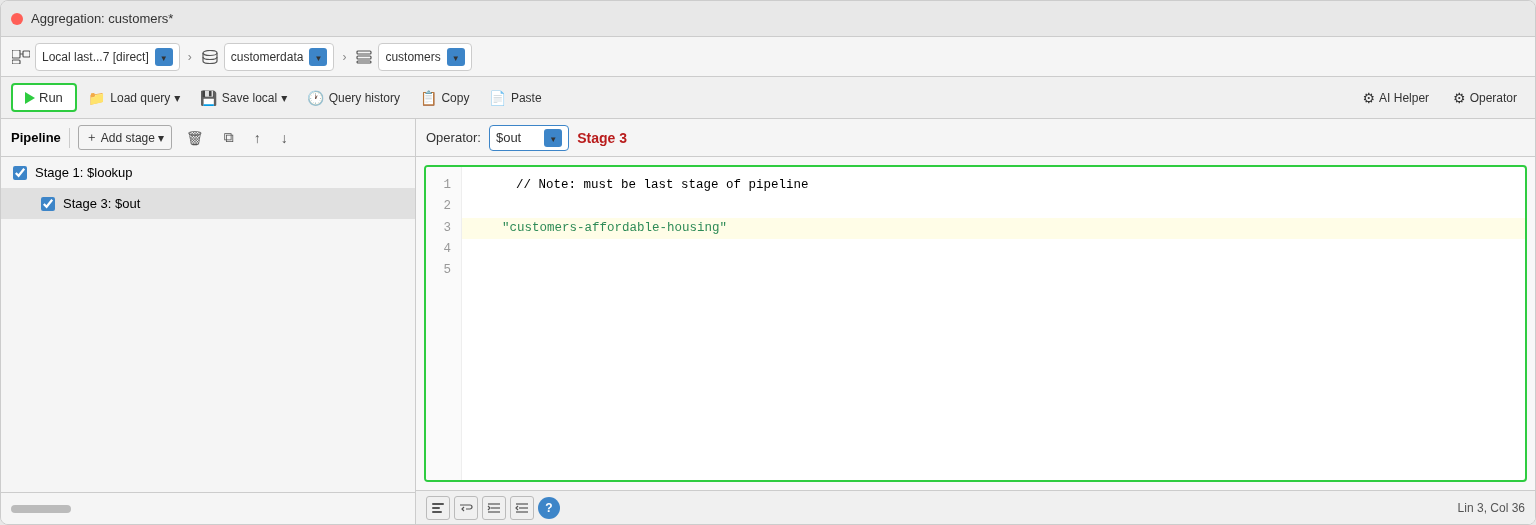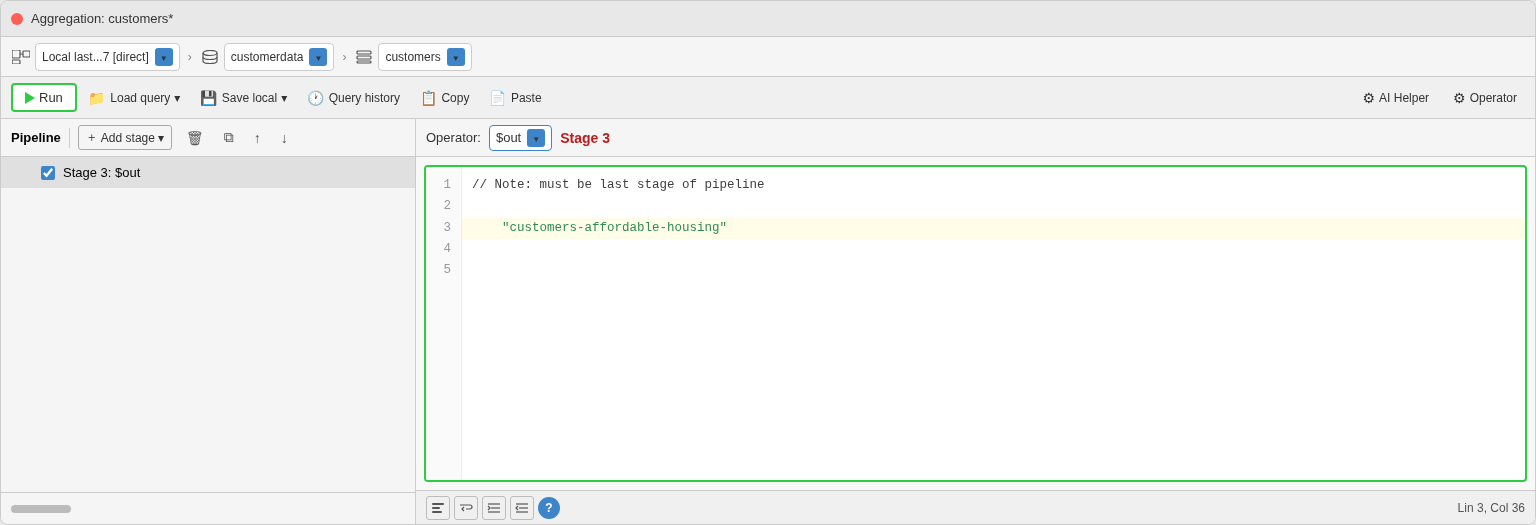--- a/index.html
+++ b/index.html
@@ -201,21 +201,21 @@
       height: 38px;
       background: #f5f5f5;
     }
     .operator-label { font-size: 13px; color: #333; font-weight: 500; }
     .operator-select {
       display: flex; align-items: center;
       background: white;
       border: 1px solid #3d85c8;
       border-radius: 4px;
       padding: 2px 6px;
-      gap: 6px;
+      gap: 23px;
       height: 26px;
       cursor: pointer;
       justify-content: space-between;
     }
     .operator-select span { font-size: 13px; color: #333; }
     .op-arrow {
       width: 18px; height: 18px;
       background: #3d85c8;
       border-radius: 3px;
       display: flex; align-items: center; justify-content: center;
@@ -247,21 +247,21 @@
       border-right: 1px solid #eee;
       min-width: 36px;
       user-select: none;
     }
     .code-content {
       flex: 1;
       padding: 8px 10px;
       line-height: 1.7;
       white-space: pre;
     }
-    .code-comment { color: #404040; }
+    .code-comment { color: #000000; margin-left: 44px; }
     .code-string { color: #2e8b57; font-weight: 500; }
     .code-highlight-line {
       background: #fffde7;
       display: block;
       margin: 0 -10px;
       padding: 0 10px;
     }
     .editor-footer {
       display: flex; align-items: center;
       padding: 4px 10px;
@@ -404,20 +404,24 @@
           <span>＋</span>
           <span>Add stage</span>
           <span>▾</span>
         </button>
         <button class="icon-btn">🗑</button>
         <button class="icon-btn">⧉</button>
         <button class="icon-btn">↑</button>
         <button class="icon-btn">↓</button>
       </div>
       <div class="stage-list">
+        <div class="stage-item">
+          <input type="checkbox" class="stage-checkbox" checked="" style="">
+          <span>Stage 1: $lookup</span>
+        </div>
         <div class="stage-item active">
           <input type="checkbox" class="stage-checkbox" checked="" style="">
           <span>Stage 3: $out</span>
         </div>
       </div>
       <div class="sidebar-footer">
         <div class="scrollbar-thumb"></div>
       </div>
     </div>
 

